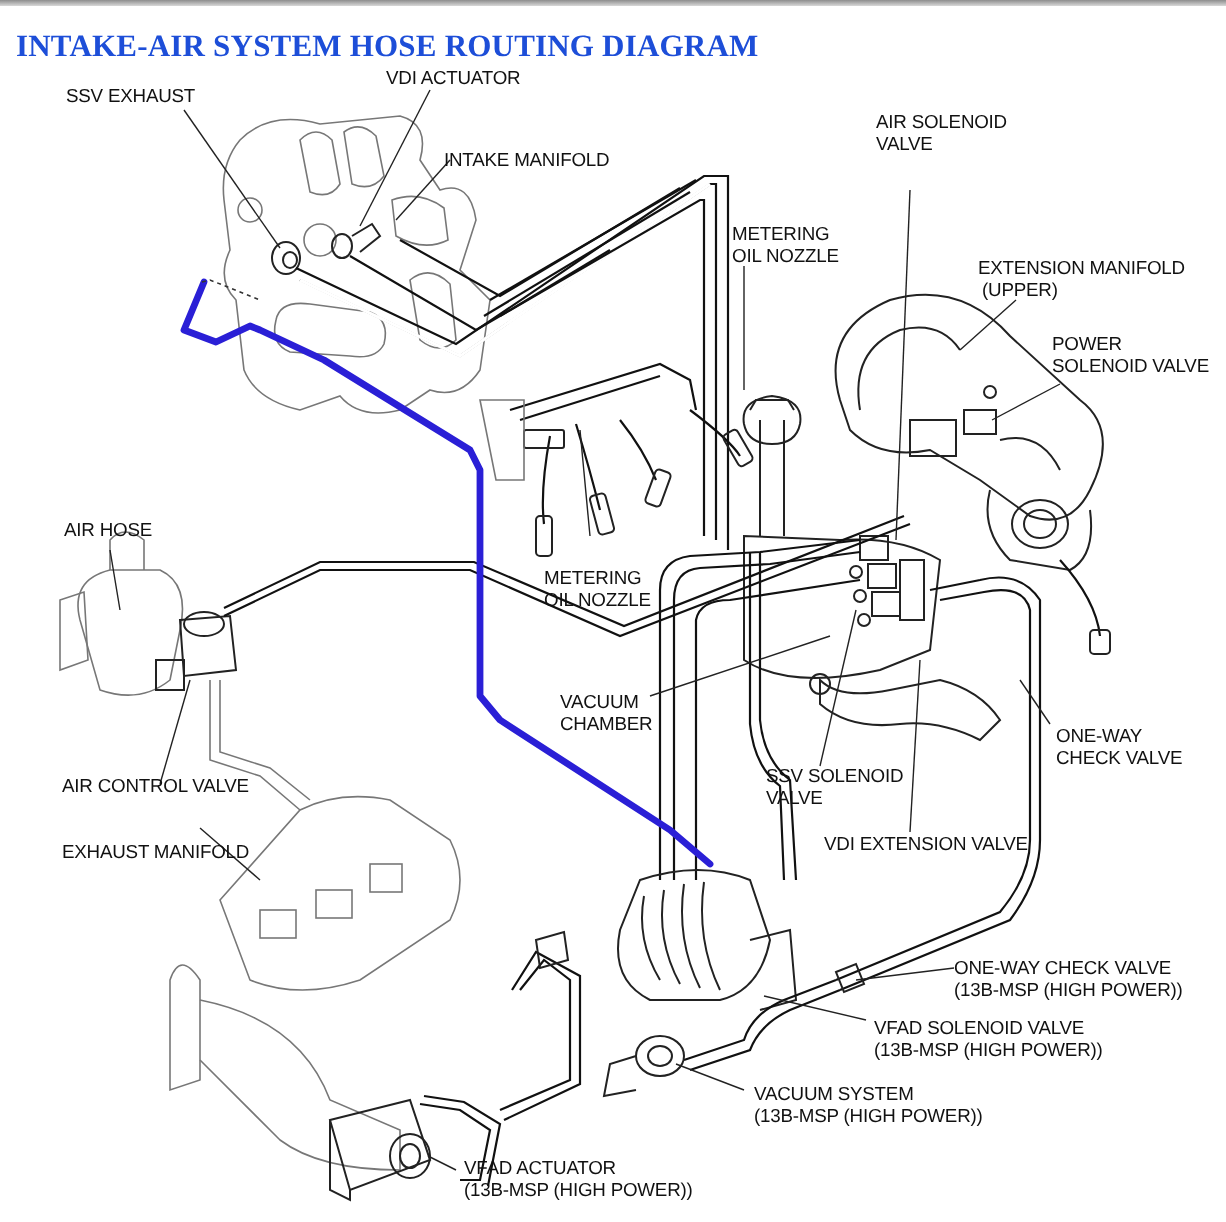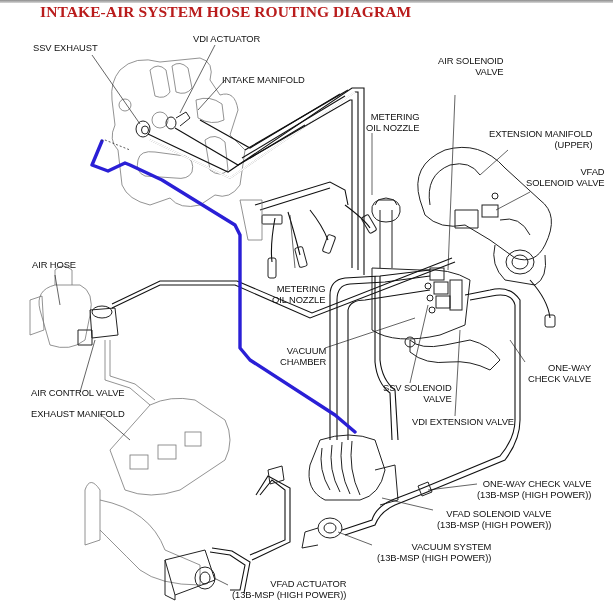--- a/index.html
+++ b/index.html
@@ -1,20 +1,20 @@
 <!DOCTYPE html>
 <html><head>
 <meta charset="utf-8">
 <style>
   html, body { margin: 0; padding: 0; background: #ffffff; }
   body { width: 613px; height: 611px; position: relative; overflow: hidden; font-family: "Liberation Sans", sans-serif; }
   .topbar { position: absolute; left: 0; top: 0; width: 613px; height: 3px; background: linear-gradient(#8d8d8d, #d8d8d8); }
-  .title { position: absolute; left: 8px; top: 3px; font-family: "Liberation Serif", serif; font-weight: bold; font-size: 15.5px; color: #b91c1c; letter-spacing: 0.1px; white-space: nowrap; margin-left: 32px; }
+  .title { position: absolute; left: 8px; top: 15px; font-family: "Liberation Serif", serif; font-weight: bold; font-size: 15.5px; color: #1d4ed8; letter-spacing: 0.1px; white-space: nowrap; }
   svg.diagram { position: absolute; left: 0; top: 0; }
-  .lbl { position: absolute; font-size: 9.4px; color: #111; line-height: 11px; white-space: nowrap; letter-spacing: -0.1px; text-align: right; }
+  .lbl { position: absolute; font-size: 9.4px; color: #111; line-height: 11px; white-space: nowrap; letter-spacing: -0.1px; }
   .lbl span { display: block; }
   .part { fill: none; stroke: #222; stroke-width: 1; }
   .part-light { fill: none; stroke: #777; stroke-width: 0.8; }
   .hose { fill: none; stroke: #111; stroke-width: 1.1; }
   .hose-w { fill: none; stroke: #fff; stroke-width: 1.6; }
   .leader { fill: none; stroke: #222; stroke-width: 0.7; }
   .blue { fill: none; stroke: #2a1fd6; stroke-width: 3.4; stroke-linejoin: round; stroke-linecap: round; }
 </style>
 </head>
 <body>
@@ -214,21 +214,21 @@
   </div>
 <div class="lbl" style="left:366px;top:111px">
     <span>METERING</span>
     <span>OIL NOZZLE</span>
   </div>
 <div class="lbl" style="left:489px;top:128px">
     <span>EXTENSION MANIFOLD</span>
     <span style="padding-left:2px">(UPPER)</span>
   </div>
 <div class="lbl" style="left:526px;top:166px">
-    <span>VFAD</span>
+    <span>POWER</span>
     <span>SOLENOID VALVE</span>
   </div>
 <div class="lbl" style="left:32px;top:259px">
     <span>AIR HOSE</span>
   </div>
 <div class="lbl" style="left:272px;top:283px">
     <span>METERING</span>
     <span>OIL NOZZLE</span>
   </div>
 <div class="lbl" style="left:280px;top:345px">
@@ -239,21 +239,21 @@
     <span>ONE-WAY</span>
     <span>CHECK VALVE</span>
   </div>
 <div class="lbl" style="left:31px;top:387px">
     <span>AIR CONTROL VALVE</span>
   </div>
 <div class="lbl" style="left:383px;top:382px">
     <span>SSV SOLENOID</span>
     <span>VALVE</span>
   </div>
-<div class="lbl" style="left:31px;top:408px">
+<div class="lbl" style="left:31px;top:420px">
     <span>EXHAUST MANIFOLD</span>
   </div>
 <div class="lbl" style="left:412px;top:416px">
     <span>VDI EXTENSION VALVE</span>
   </div>
 <div class="lbl" style="left:477px;top:478px">
     <span>ONE-WAY CHECK VALVE</span>
     <span>(13B-MSP (HIGH POWER))</span>
   </div>
 <div class="lbl" style="left:437px;top:508px">

